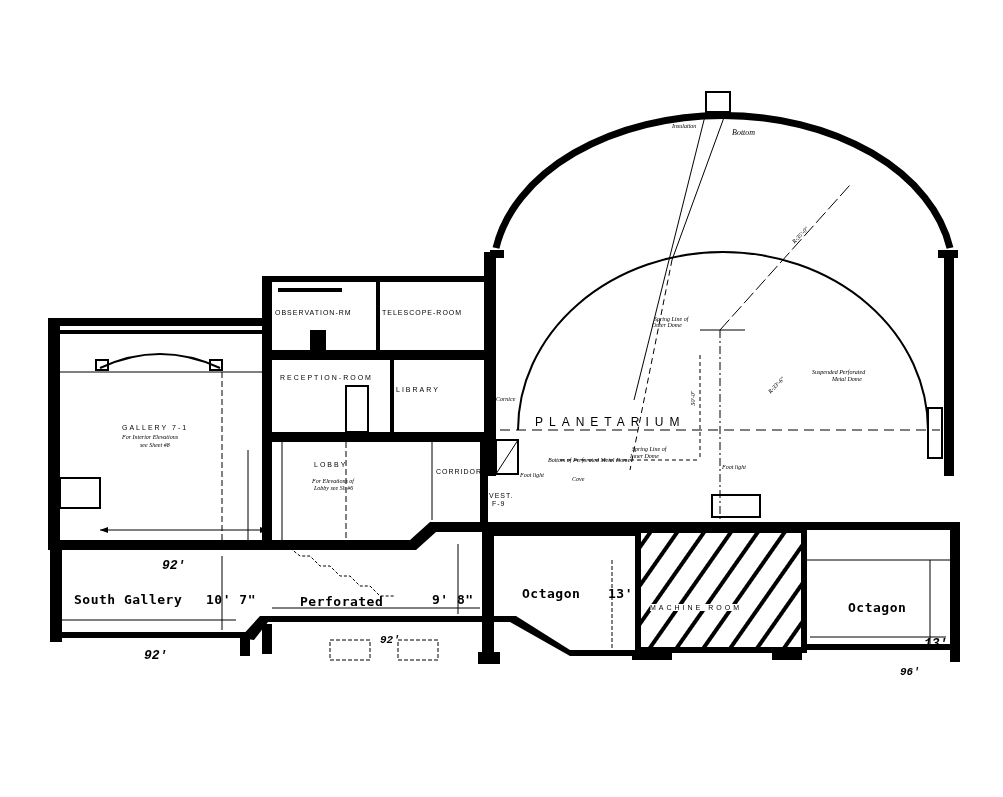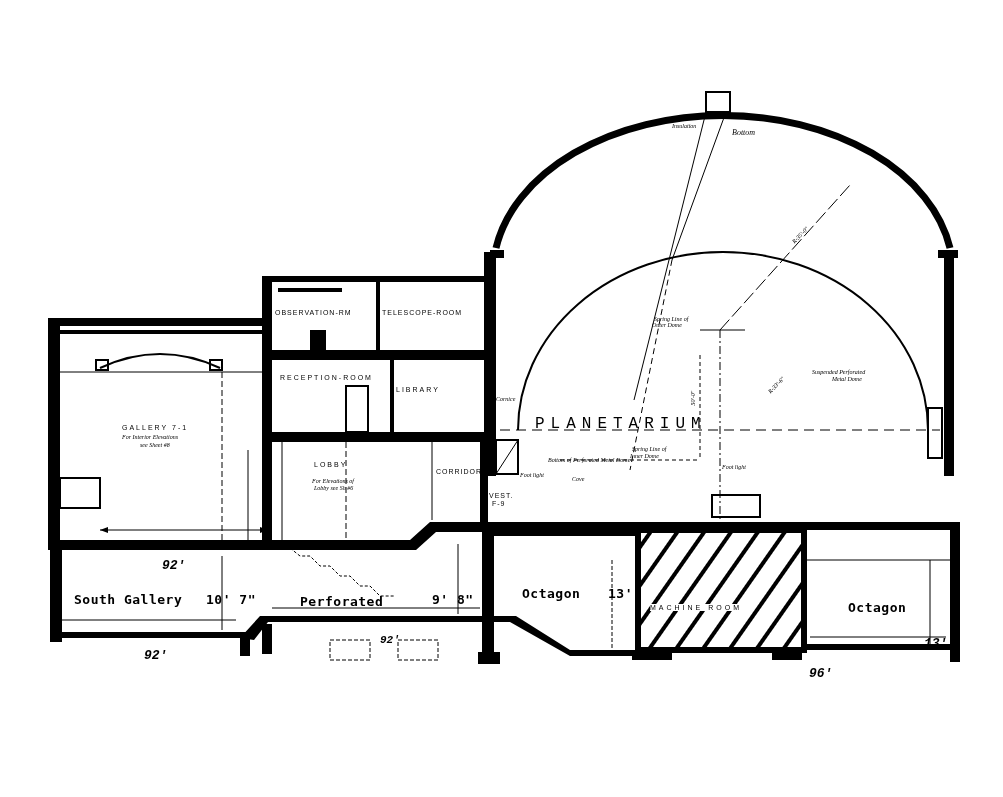--- a/index.html
+++ b/index.html
@@ -2,21 +2,21 @@
 <html><head>
 <meta charset="utf-8">
 <style>
   html, body { margin:0; padding:0; background:#ffffff; }
   body { width:1003px; height:797px; position:relative; overflow:hidden; font-family:"Liberation Sans", sans-serif; }
   #drawing { position:absolute; left:0; top:0; width:1003px; height:797px; }
   .lbl { position:absolute; color:#000; white-space:nowrap; }
   .room-lg { font-family:"DejaVu Sans Mono", monospace; font-weight:bold; font-size:13px; letter-spacing:0.5px; }
   .room-sm { font-family:"Liberation Sans", sans-serif; font-size:7px; letter-spacing:2px; }
   .note { font-family:"Liberation Serif", serif; font-style:italic; font-size:6px; }
-  .plan { font-family:Liberation Mono, monospace; font-size:16px; letter-spacing:6px; }
+  .plan { font-family:Liberation Sans, sans-serif; font-size:12px; letter-spacing:6px; }
   .dim { font-family:Liberation Mono, monospace; font-style:italic; font-weight:bold; font-size:13px;margin-top:38px; }
 </style>
 </head>
 <body>
 
 <svg id="drawing" viewBox="0 0 1003 797" xmlns="http://www.w3.org/2000/svg">
   <defs>
     <pattern id="hatch" patternUnits="userSpaceOnUse" width="22" height="22" patternTransform="rotate(35)">
       <rect width="22" height="22" fill="#fff"></rect>
       <rect x="0" y="0" width="4" height="22" fill="#000"></rect>
@@ -171,13 +171,13 @@
 <div class="lbl room-lg" style="left:432px;top:592px;">9' 8"</div>
 <div class="lbl dim" style="left:380px;top:596px;font-size:11px;">92'</div>
 
 <div class="lbl room-lg" style="left:522px;top:586px;">Octagon</div>
 <div class="lbl room-lg" style="left:608px;top:586px;">13'</div>
 
 <div class="lbl room-sm" style="left:650px;top:604px;background:#fff;letter-spacing:3px;">MACHINE ROOM</div>
 
 <div class="lbl room-lg" style="left:848px;top:600px;">Octagon</div>
 <div class="lbl dim" style="left:924px;top:598px;">13'</div>
-<div class="lbl dim" style="left:809px;top:628px;font-size:13px;">96'</div>
+<div class="lbl dim" style="left:900px;top:628px;font-size:11px;">96'</div>
 
 </body></html>

